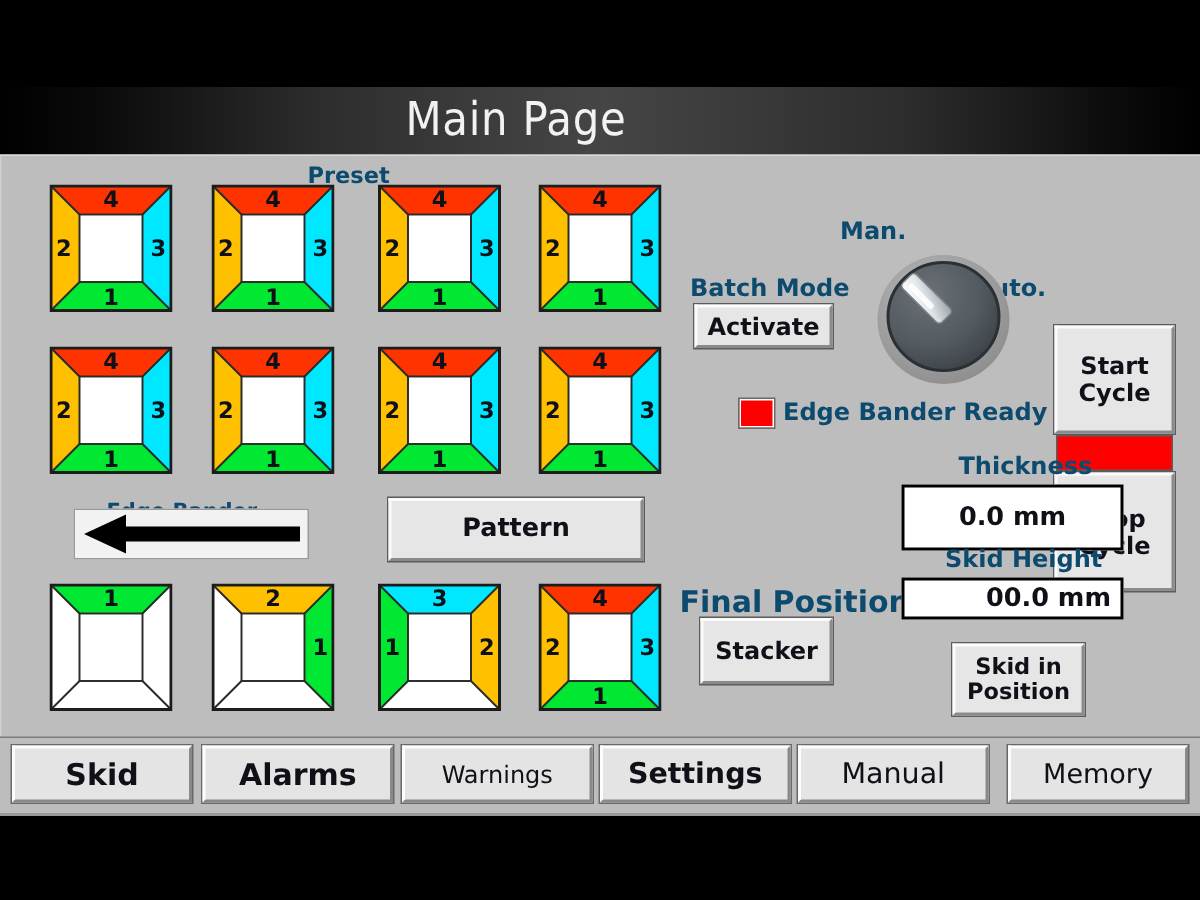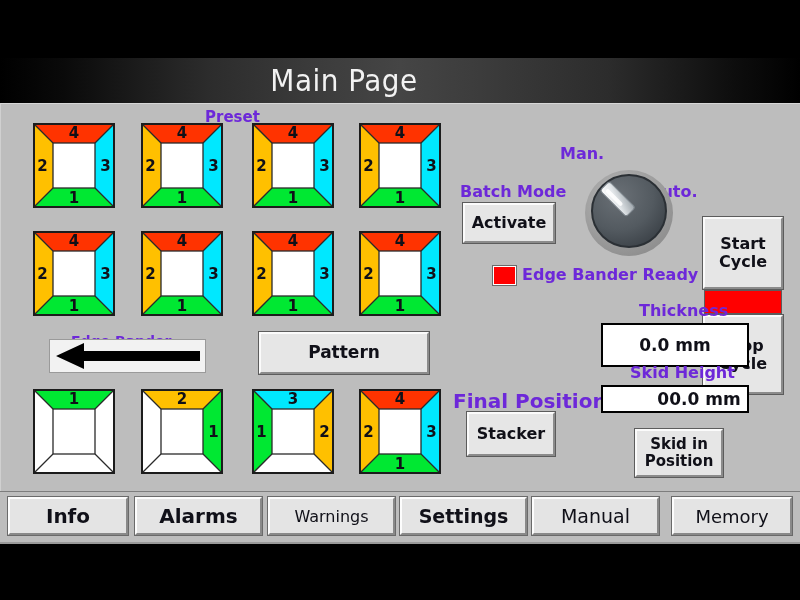--- a/index.html
+++ b/index.html
@@ -26,21 +26,21 @@
   
   #panel{
     position:absolute;left:0;top:103px;width:800px;height:388px;
     background:#bdbdbd;
     border-top:1px solid #d7d7d7;
     border-left:1px solid #d0d0d0;
     border-right:1px solid #8f8f8f;
   }
 
   .lbl{
-    position:absolute;color:#6d28d9;font-weight:bold;
+    position:absolute;color:#0c4a6e;font-weight:bold;
     font-family:"DejaVu Sans","Liberation Sans",sans-serif;
     white-space:nowrap;
   }
 
   
   .tile{position:absolute;width:82px;height:85px;}
   .tile svg{display:block;width:82px;height:85px;}
   .tile text{
     font-family:"DejaVu Sans","Liberation Sans",sans-serif;
     font-size:15px;font-weight:bold;fill:#101018;
@@ -345,21 +345,21 @@
           <rect x="20" y="20" width="42" height="45" fill="none" stroke="#2a2a2a" stroke-width="1.3"></rect>
           <rect x="1" y="1" width="80" height="83" fill="none" stroke="#1c1c1c" stroke-width="2"></rect>
           <text x="41" y="15" text-anchor="middle">4</text>
           <text x="72.5" y="47.5" text-anchor="middle">3</text>
           <text x="41" y="80" text-anchor="middle">1</text>
           <text x="9.5" y="47.5" text-anchor="middle">2</text>
         </svg>
       </div>
 
     <div class="lbl" style="left:459px;top:78px;font-size:16px;">Batch Mode</div>
-    <div class="btn" style="left:462px;top:99px;width:92px;height:40px;font-size:16px;">Activate</div>
+    <div class="btn" style="left:462px;top:99px;width:92px;height:29px;font-size:16px;">Activate</div>
 
     <div id="lamp" style="left:492px;top:162px;"></div>
     <div class="lbl" style="left:521px;top:161px;font-size:16px;">Edge Bander Ready</div>
 
     <div class="lbl" style="left:559px;top:40px;font-size:16px;">Man.</div>
     <div class="lbl" style="left:648px;top:40px;font-size:16px;margin-top:38px;">Auto.</div>
     <div id="knobwrap" style="left:578px;top:60px;">
       <svg width="100" height="95" viewBox="0 0 100 95">
         <defs>
           <radialGradient id="ringg" cx="40%" cy="34%" r="70%">
@@ -415,21 +415,21 @@
     <div class="btn" style="left:634px;top:325px;width:88px;height:48px;font-size:15px;">
       <span style="display:block;">
         <span>Skid in</span><br>
         <span>Position</span>
       </span>
     </div>
 
   </div>
 
   <div id="tabbar">
-    <div class="tab" style="left:8px;width:120px;font-size:20px;font-weight:bold;">Info</div>
+    <div class="tab" style="left:8px;width:120px;font-size:20px;font-weight:bold;">Skid</div>
     <div class="tab" style="left:135px;width:127px;font-size:20px;font-weight:bold;">Alarms</div>
     <div class="tab" style="left:268px;width:127px;font-size:16px;font-weight:normal;">Warnings</div>
     <div class="tab" style="left:400px;width:127px;font-size:19px;font-weight:bold;">Settings</div>
     <div class="tab" style="left:532px;width:127px;font-size:19px;font-weight:normal;">Manual</div>
     <div class="tab" style="left:672px;width:120px;font-size:18px;font-weight:normal;">Memory</div>
   </div>
 
 </div>
 
 </body></html>

